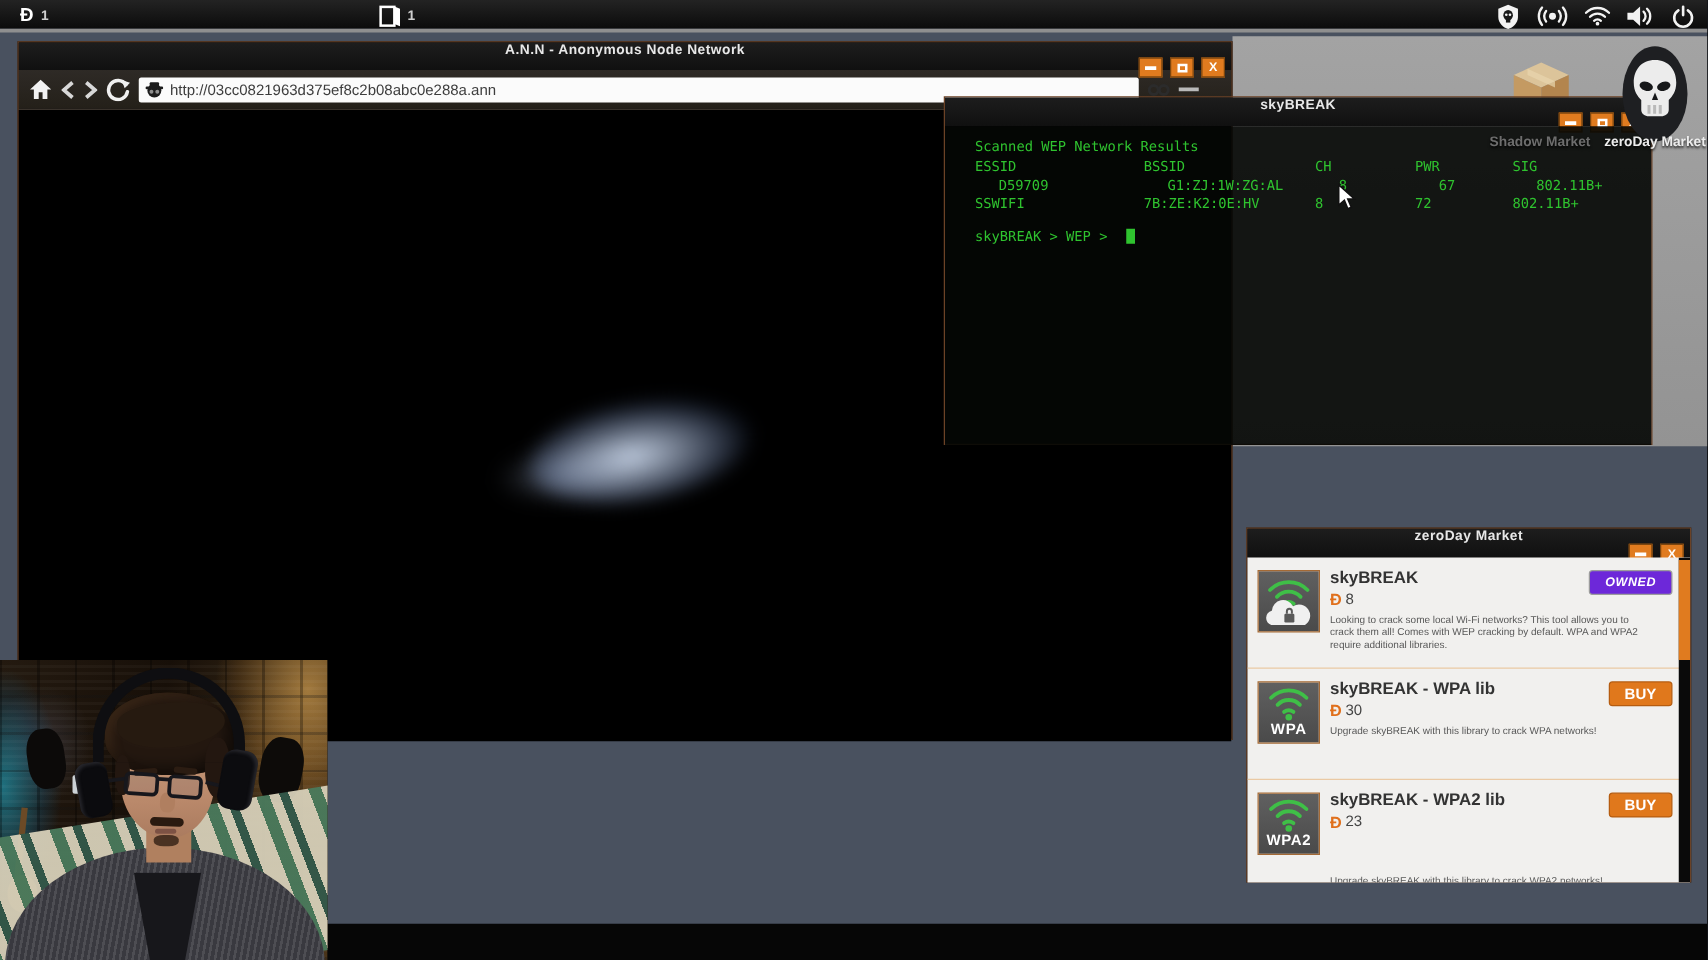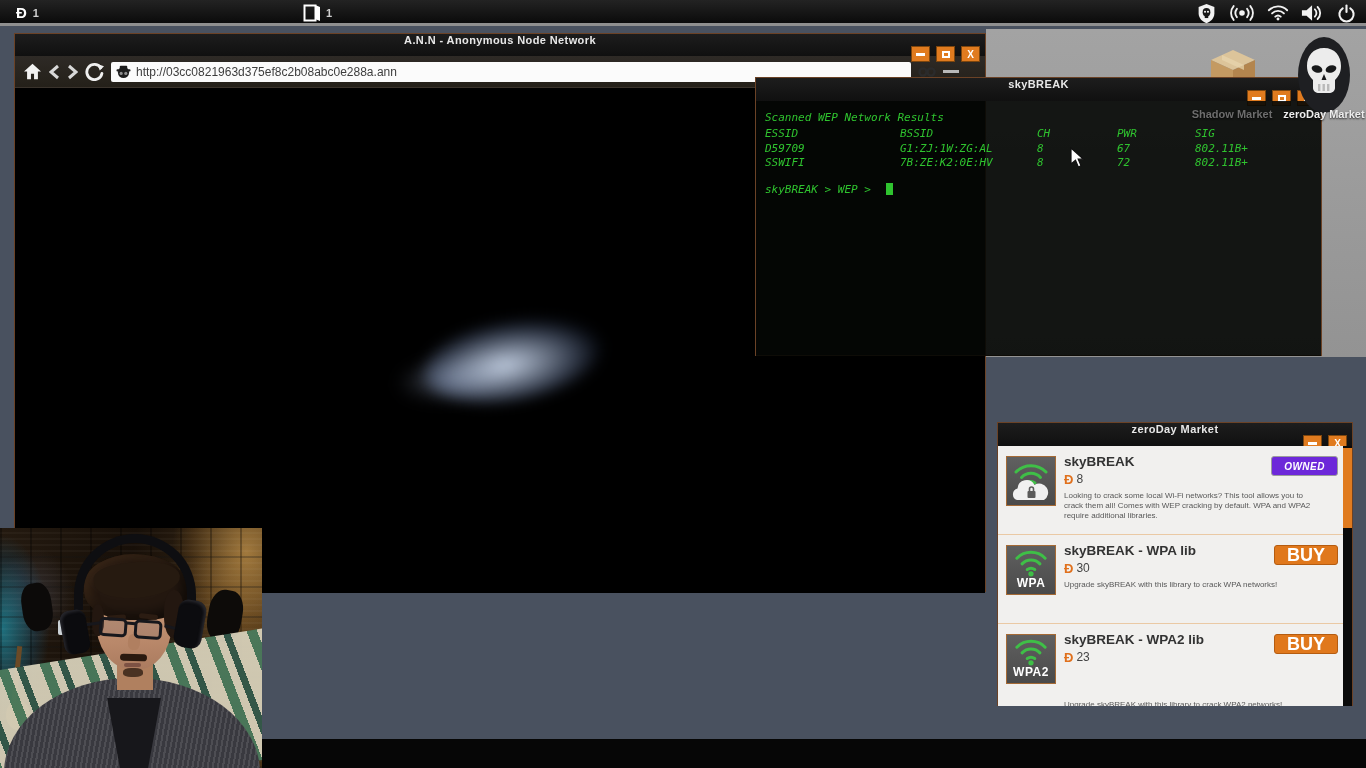--- a/index.html
+++ b/index.html
@@ -70,21 +70,21 @@
     position:absolute; left:380px; top:268px; width:120px; height:45px;
     background:radial-gradient(ellipse, rgba(160,175,205,.5), transparent 70%);
     filter:blur(8px); transform:rotate(-6deg); border-radius:50%;
   }
   
   #skybreak { left:755px; top:77px; width:567px; height:279px; z-index:5; background:transparent; }
   #skybreak .content {
     position:relative; height:255px; background:rgba(4,7,4,.9);
     font-family:"DejaVu Sans Mono", monospace; font-size:11px; color:#2fc32f;
   }
-  .tline { position:absolute; left:9px; right:6px; height:14px;font-style:italic; }
+  .tline { position:absolute; left:24px; right:6px; height:14px; }
   .tline span { position:absolute; white-space:nowrap; }
   .c0{left:0;} .c1{left:135px;} .c2{left:272px;} .c3{left:352px;} .c4{left:430px;}
   .cursor-block { position:absolute; width:7px; height:12px; background:#2fc32f; top:0; }
   
   #market { left:997px; top:422px; width:356px; height:284px; z-index:5; background:#131313; }
   .market-body { position:relative; height:260px; background:#f1f0ee; overflow:hidden; }
   .scroll-track { position:absolute; right:0; top:0; width:9px; height:100%; background:#0a0a0a; z-index:3; }
   .scroll-thumb { position:absolute; left:0; top:2px; width:9px; height:80px; background:#e07b1f; }
   .m-item { position:relative; height:89px; border-bottom:1px solid #eac9a4; padding:8px 16px 6px 8px; }
   .m-icon {
@@ -95,21 +95,21 @@
   .m-icon-label { color:#fff; font-weight:bold; font-size:12px; line-height:10px; letter-spacing:.5px; }
   .m-main { margin-left:58px; }
   .m-title { font-size:13.5px; color:#333; font-weight:600; }
   .m-price { display:flex; align-items:center; gap:3px; margin-top:3px; }
   .m-price .coin-glyph { color:#e0701c; font-size:13px; line-height:13px; }
   .m-price-val { font-size:12px; color:#444; }
   .m-desc { font-size:8px; line-height:10px; color:#585858; margin-top:5px; max-width:258px; }
   .m-btn {
     position:absolute; right:14px; top:10px; height:20px; padding:0 12px;
     display:flex; align-items:center; justify-content:center;
-    border-radius:3px; color:#fff; font-weight:bold; font-size:18px;
+    border-radius:3px; color:#fff; font-weight:bold; font-size:12px;
   }
   .m-btn.buy { background:#e0781c; border:1px solid #b55c10; }
   .m-btn.owned { background:#6d28d9; border:1px solid #9c9c9c; font-style:italic; font-size:10px; letter-spacing:.5px; }
   
   .icon-box { position:absolute; left:1208px; top:48px; z-index:1; }
   .icon-skull { position:absolute; left:1297px; top:36px; z-index:6; }
   
   .cursor { position:absolute; left:1070px; top:147px; z-index:9; }
   
   .cam { position:absolute; left:0px; top:528px; width:262px; height:240px; background:#14100b; overflow:hidden; z-index:8; }
@@ -292,21 +292,21 @@
       <div class="tline" style="top:10px;">
           <span class="c0">Scanned WEP Network Results</span>
         </div>
       <div class="tline" style="top:26px;">
         <span class="c0">ESSID</span>
         <span class="c1">BSSID</span>
         <span class="c2">CH</span>
         <span class="c3">PWR</span>
         <span class="c4">SIG</span>
       </div>
-      <div class="tline" style="top:41px;">
+      <div class="tline" style="top:41px;margin-left:19px;">
         <span class="c0">D59709</span>
         <span class="c1">G1:ZJ:1W:ZG:AL</span>
         <span class="c2">8</span>
         <span class="c3">67</span>
         <span class="c4">802.11B+</span>
       </div>
       <div class="tline" style="top:55px;">
         <span class="c0">SSWIFI</span>
         <span class="c1">7B:ZE:K2:0E:HV</span>
         <span class="c2">8</span>

